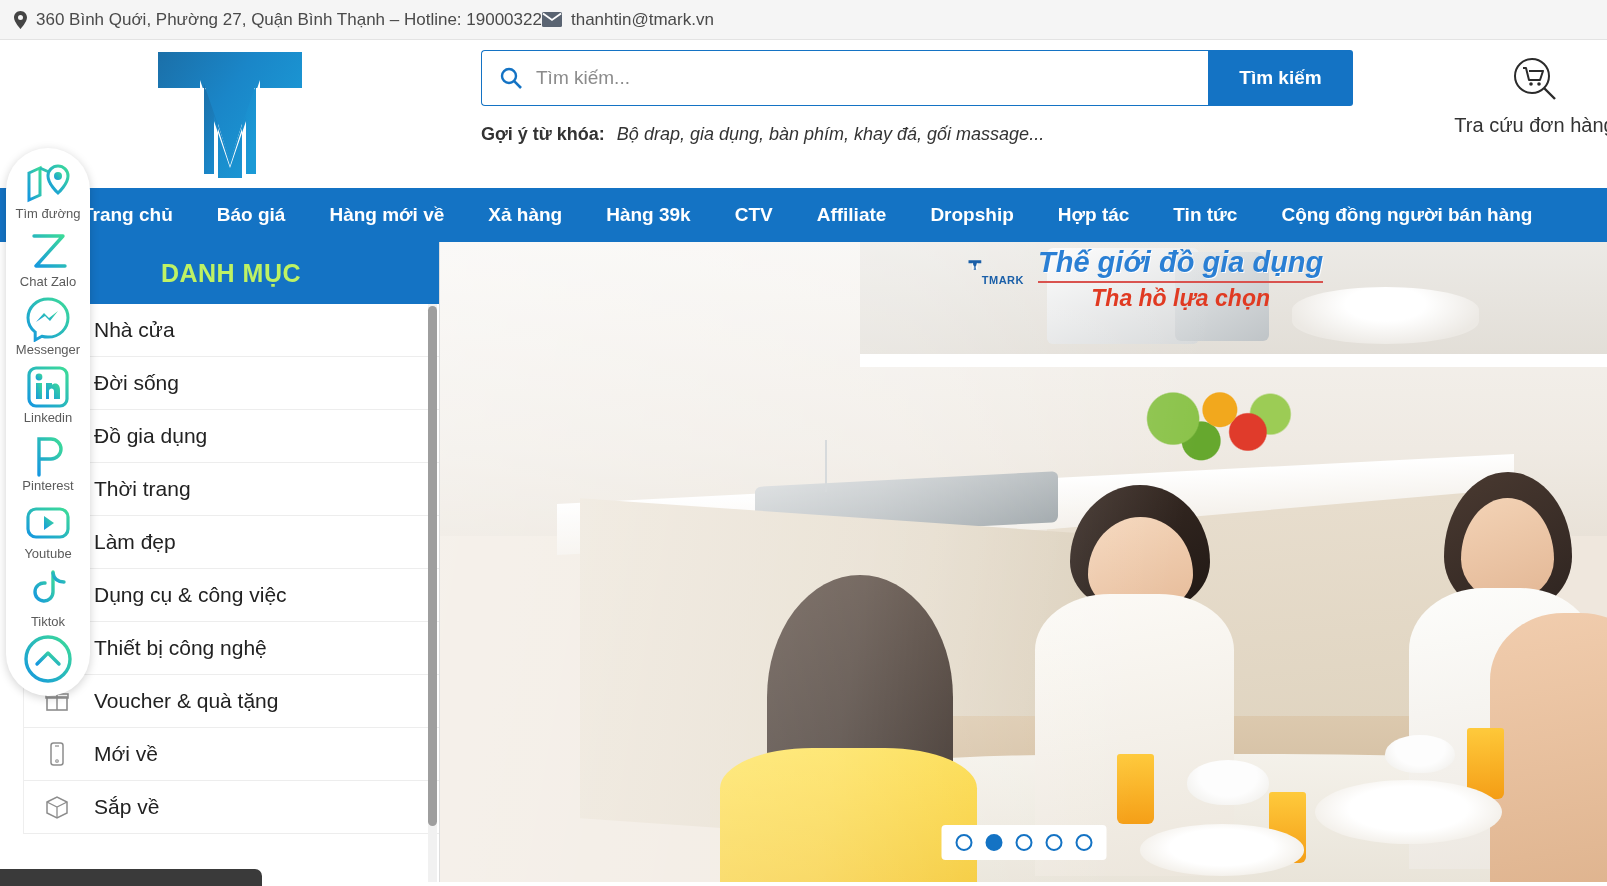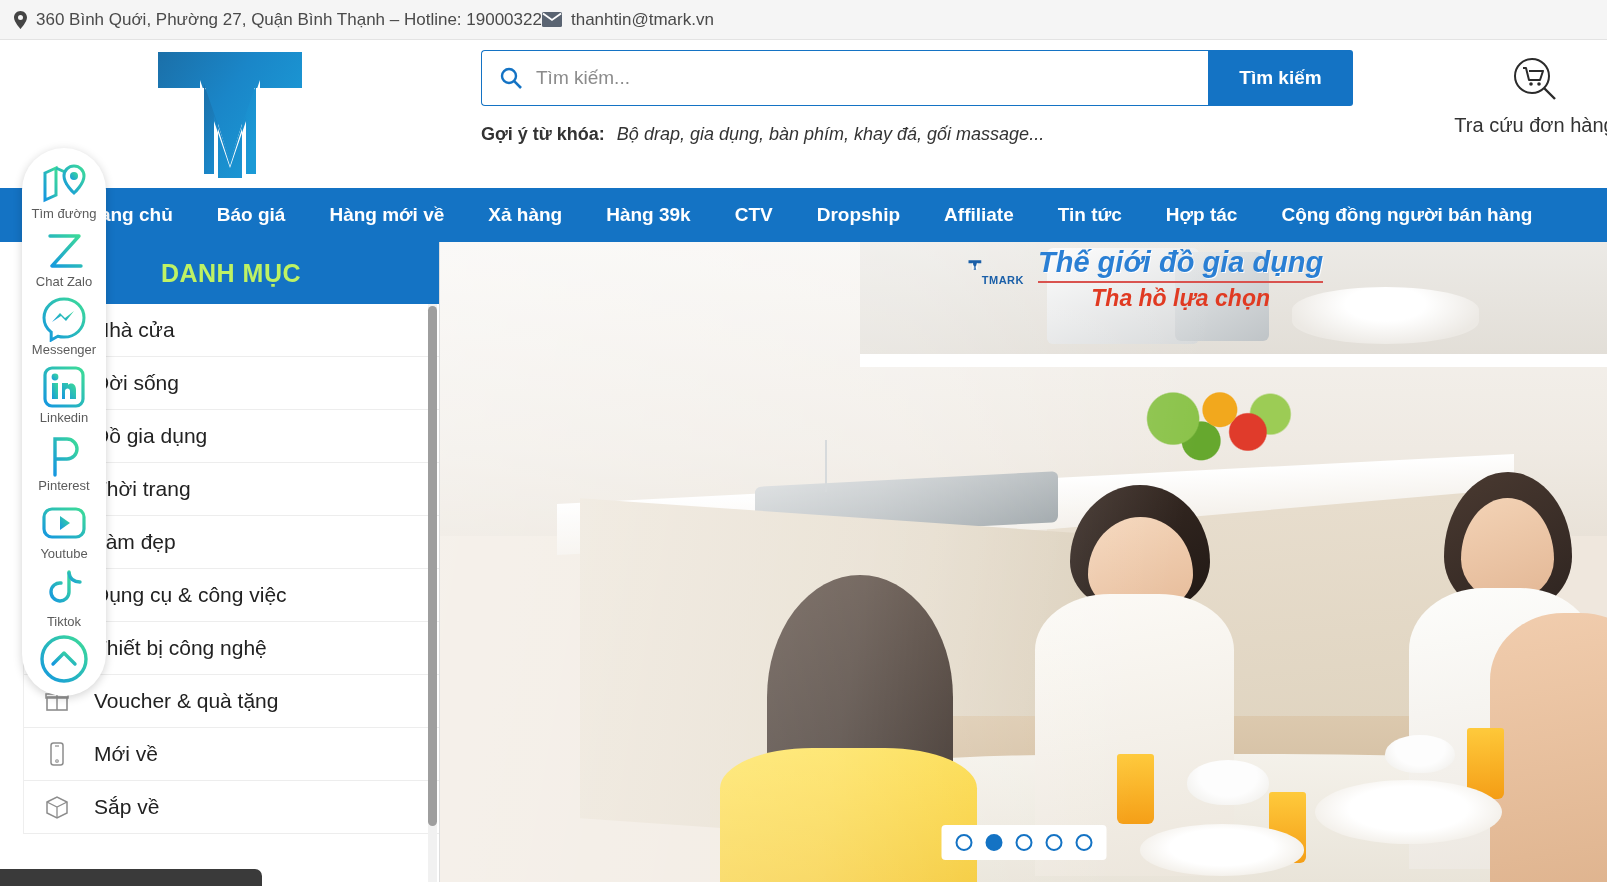--- a/index.html
+++ b/index.html
@@ -423,21 +423,21 @@
     border-radius: 50%;
     border: 2px solid #1473c4;
     background: #fff;
     cursor: pointer;
   }
   .dot.active { background: #1473c4; }
 
   
   .float-social {
     position: absolute;
-    left: 22px; top: 148px;
+    left: 6px; top: 148px;
     width: 84px;
     background: #ffffff;
     border-radius: 42px;
     box-shadow: 0 2px 10px rgba(0,0,0,.18);
     z-index: 50;
     padding: 6px 0 10px;
     display: flex;
     flex-direction: column;
     align-items: center;
   }
@@ -547,24 +547,24 @@
   </div>
 </div>
 
 <div class="nav">
   <div class="nav-item">Trang chủ</div>
   <div class="nav-item">Báo giá</div>
   <div class="nav-item">Hàng mới về</div>
   <div class="nav-item">Xả hàng</div>
   <div class="nav-item">Hàng 39k</div>
   <div class="nav-item">CTV</div>
+  <div class="nav-item">Affiliate</div>
   <div class="nav-item">Dropship</div>
-  <div class="nav-item">Affiliate</div>
+  <div class="nav-item">Hợp tác</div>
   <div class="nav-item">Tin tức</div>
-  <div class="nav-item">Hợp tác</div>
   <div class="nav-item">Cộng đồng người bán hàng</div>
 </div>
 
 <div class="content">
 
   <div class="sidebar">
     <div class="cat-head">DANH MỤC</div>
     <div class="cat-list">
 
       <div class="cat-item">

